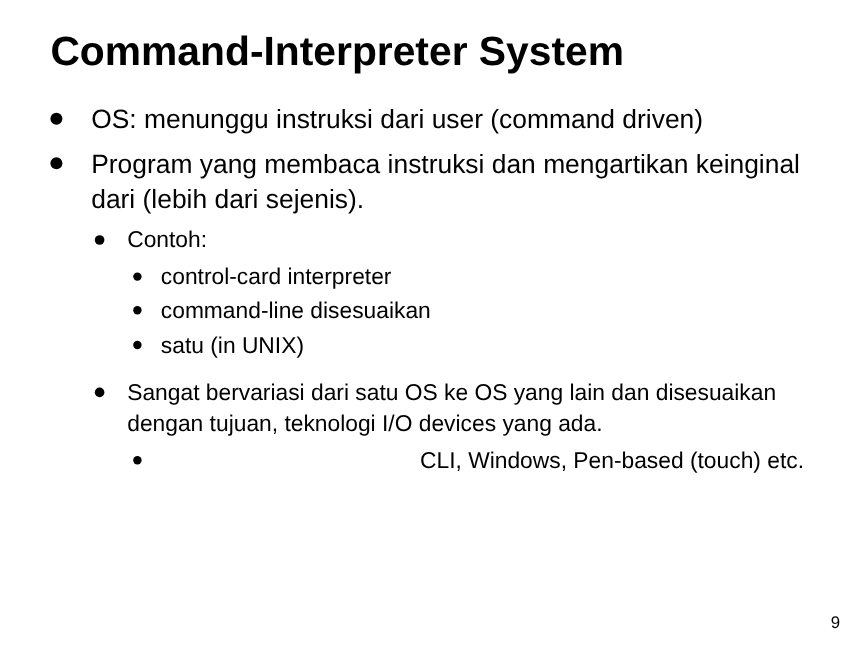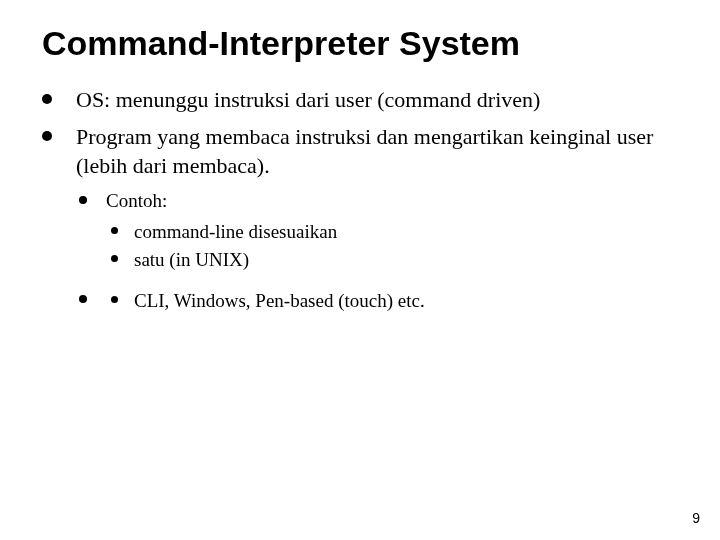--- a/index.html
+++ b/index.html
@@ -1,59 +1,61 @@
 <!DOCTYPE html>
 <html><head>
 <meta charset="utf-8">
 <style>
   html,body{margin:0;padding:0;width:720px;height:540px;background:#fff;font-family:Arial,Helvetica,sans-serif;color:#000;}
   .slide{box-sizing:border-box;width:720px;height:540px;padding:24px 50px 0 42px;position:relative;}
   .title{font-size:34px;font-weight:bold;margin:0 0 22px 0;line-height:1.15;}
   ul{margin:0;padding:0;list-style:none;}
 
-  ul.lvl1{font-size:22px;line-height:1.32;font-family:Liberation Serif, serif;}
+  ul.lvl1{font-size:22px;line-height:1.32;}
   ul.lvl1>li{position:relative;padding-left:34px;margin-bottom:8px;}
   ul.lvl1>li::before{content:"";position:absolute;left:0;top:9px;width:10px;height:10px;border-radius:50%;background:#000;}
 
   ul.lvl2{font-size:19px;line-height:1.35;margin-top:8px;}
   ul.lvl2>li{position:relative;padding-left:30px;margin-bottom:12px;}
   ul.lvl2>li::before{content:"";position:absolute;left:3px;top:8px;width:8px;height:8px;border-radius:50%;background:#000;}
 
   ul.lvl3{font-size:19px;line-height:1.5;margin-top:4px;}
   ul.lvl3>li{position:relative;padding-left:28px;margin-bottom:0;}
   ul.lvl3>li::before{content:"";position:absolute;left:5px;top:9px;width:7px;height:7px;border-radius:50%;background:#000;}
 
   ul.lvl4{font-size:19px;line-height:1.5;margin-top:4px;}
-  ul.lvl4>li{position:relative;padding-left:28px;}
+  ul.lvl4>li{position:relative;padding-left:28px;text-align:right;}
   ul.lvl4>li::before{content:"";position:absolute;left:5px;top:9px;width:7px;height:7px;border-radius:50%;background:#000;}
 
   .pagenum{position:absolute;right:20px;bottom:14px;font-size:14px;}
 </style>
 </head>
 <body>
 
 <div class="slide">
   <h1 class="title">Command-Interpreter System</h1>
 
   <ul class="lvl1">
     <li>
       <span>OS: menunggu instruksi dari user (command driven)</span>
     </li>
     <li>
-      <span>Program yang membaca instruksi dan mengartikan keinginal user (lebih dari membaca).</span>
+      <span>Program yang membaca instruksi dan mengartikan keinginal dari (lebih dari sejenis).</span>
 
       <ul class="lvl2">
         <li>
           <span>Contoh:</span>
           <ul class="lvl3">
+            <li><span>control-card interpreter</span></li>
             <li><span>command-line disesuaikan</span></li>
             <li><span>satu (in UNIX)</span></li>
           </ul>
         </li>
         <li>
+          <span>Sangat bervariasi dari satu OS ke OS yang lain dan disesuaikan dengan tujuan, teknologi I/O devices yang ada.</span>
           <ul class="lvl4">
             <li><span>CLI, Windows, Pen-based (touch) etc.</span></li>
           </ul>
         </li>
       </ul>
     </li>
   </ul>
 
   <div class="pagenum">9</div>
 </div>

